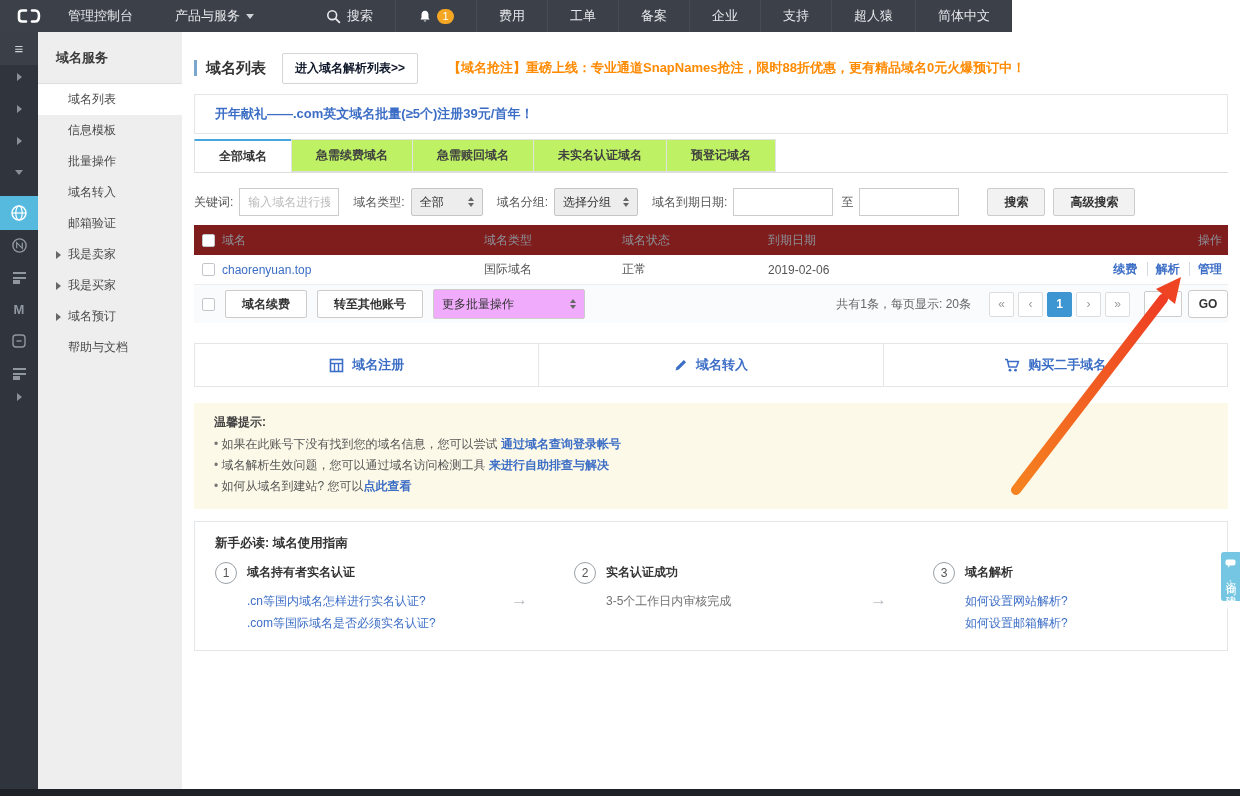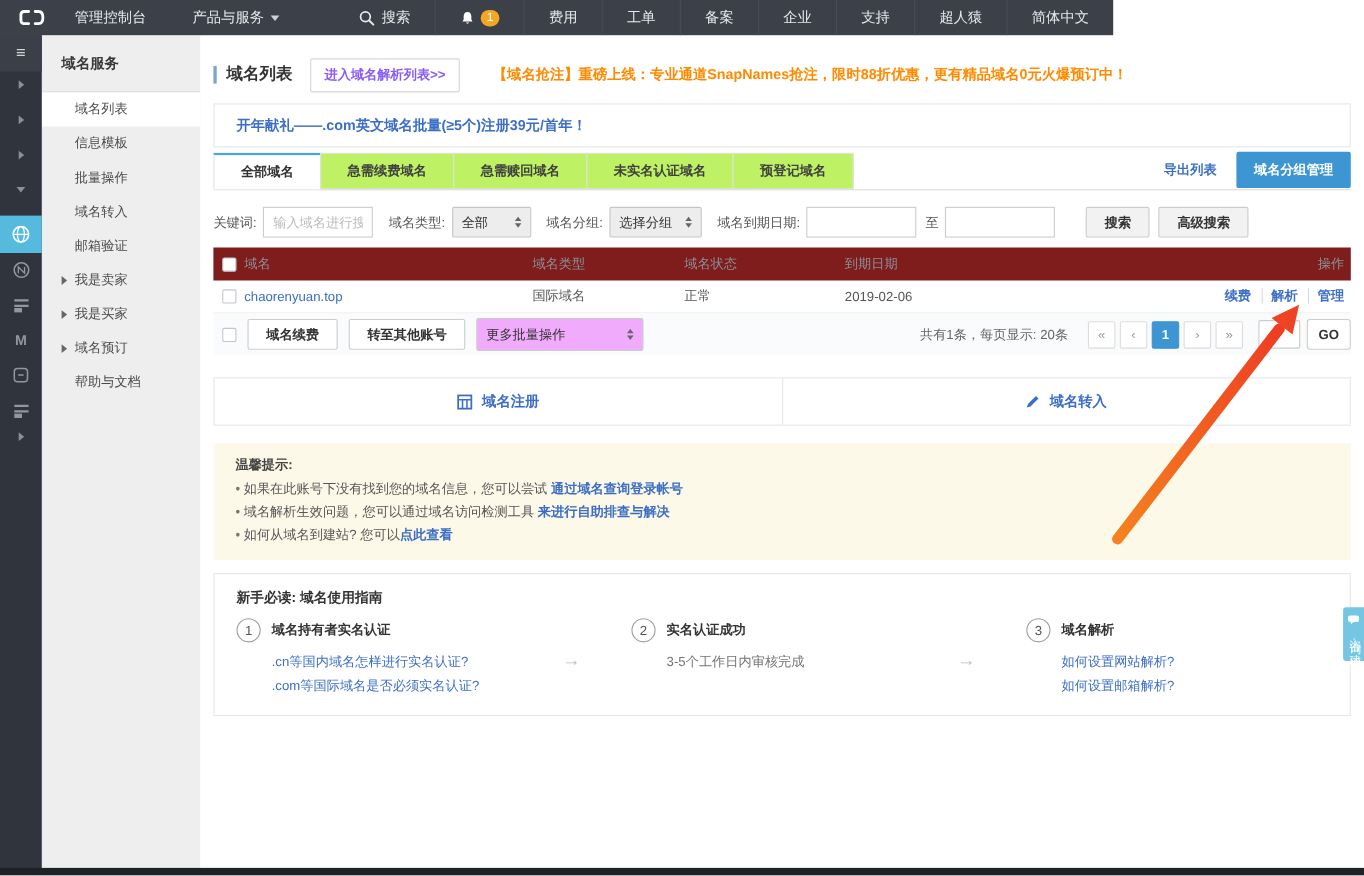--- a/index.html
+++ b/index.html
@@ -41,21 +41,21 @@
   .sb-item.active { background:#fff; }
   .sb-caret { width:0; height:0; border-top:4px solid transparent; border-bottom:4px solid transparent; border-left:5px solid #666; margin-right:7px; }
   .sb-item .lbl { padding-left:0; }
   .sb-item.plain .lbl { padding-left:12px; }
 
   
   .main { position:absolute; top:32px; left:182px; width:1058px; height:758px; background:#fff; z-index:10; }
 
   .page-head { display:flex; align-items:center; height:32px; margin:20px 12px 0; }
   .page-title { font-size:15px; font-weight:bold; color:#333; border-left:3px solid #7ba6cf; padding-left:9px; line-height:16px; }
-  .dns-btn { margin-left:16px; background:#fff; border:1px solid #d5d5d5; border-radius:2px; padding:6px 12px; font-size:12px; font-weight:bold; color:#8b5cf6; cursor:pointer; }
+  .dns-btn { margin-left:16px; background:#fff; border:1px solid #d5d5d5; border-radius:2px; padding:6px 12px; font-size:12px; font-weight:bold; color:#0f172a; cursor:pointer; }
   .promo { margin-left:30px; color:#ff8a00; font-size:13px; font-weight:bold; }
 
   .notice { margin:10px 12px 0; height:40px; border:1px solid #e4e7ea; display:flex; align-items:center; padding-left:20px; }
   .notice a { color:#3c6ec6; font-size:13px; font-weight:bold; }
 
   .tab-row { margin:6px 12px 0; height:33px; border-bottom:1px solid #ddd; display:flex; align-items:flex-end; position:relative; }
   .tab { height:33px; display:flex; align-items:center; padding:0 24px; font-size:12px; font-weight:bold; color:#404040;
     border:1px solid #e2e2e2; border-bottom:1px solid #ddd; background:#bef264; cursor:pointer; margin-right:-1px; }
   .tab.active { background:#fff; border-top:2px solid #47a6dc; border-bottom:1px solid #fff; color:#333; }
   .tab-right { position:absolute; right:0; top:-2px; display:flex; align-items:center; gap:18px; }
@@ -266,24 +266,20 @@
   <div class="notice">
     <a>开年献礼——.com英文域名批量(≥5个)注册39元/首年！</a>
   </div>
 
   <div class="tab-row">
     <span class="tab active">全部域名</span>
     <span class="tab">急需续费域名</span>
     <span class="tab">急需赎回域名</span>
     <span class="tab">未实名认证域名</span>
     <span class="tab">预登记域名</span>
-    <span class="tab-right">
-      <a class="export-link">导出列表</a>
-      <button class="group-btn">域名分组管理</button>
-    </span>
   </div>
 
   <div class="filter-row">
     <span class="f-label">关键词:</span>
     <input class="f-input" placeholder="输入域名进行搜索" style="">
     <span class="gap"></span>
     <span class="f-label">域名类型:</span>
     <span class="f-sel" style="width:72px">
       <span>全部</span>
       <span class="updown">
@@ -368,20 +364,28 @@
         <line x1="9.5" y1="5.5" x2="9.5" y2="13.5" stroke="#3c6ec6" stroke-width="1.4"></line>
       </svg>
       <span>域名注册</span>
     </div>
     <div class="q-cell">
       <svg width="14" height="14" viewBox="0 0 14 14">
         <path d="M1.5 12.5 L2.5 9.2 L9.8 1.9 L12.1 4.2 L4.8 11.5 Z" fill="#3c6ec6"></path>
       </svg>
       <span>域名转入</span>
     </div>
+    <div class="q-cell">
+      <svg width="16" height="15" viewBox="0 0 16 15">
+        <path d="M1 1.5 H3.2 L5 9 H12.5 L14.5 3.5 H4" fill="none" stroke="#3c6ec6" stroke-width="1.5" stroke-linejoin="round"></path>
+        <circle cx="6" cy="12.2" r="1.4" fill="#3c6ec6"></circle>
+        <circle cx="11.5" cy="12.2" r="1.4" fill="#3c6ec6"></circle>
+      </svg>
+      <span>购买二手域名</span>
+    </div>
   </div>
 
   <div class="tips">
     <div class="tips-title">温馨提示:</div>
     <div class="tip-line">
       <span>如果在此账号下没有找到您的域名信息，您可以尝试 </span><a>通过域名查询登录帐号</a>
     </div>
     <div class="tip-line">
       <span>域名解析生效问题，您可以通过域名访问检测工具 </span><a>来进行自助排查与解决</a>
     </div>

